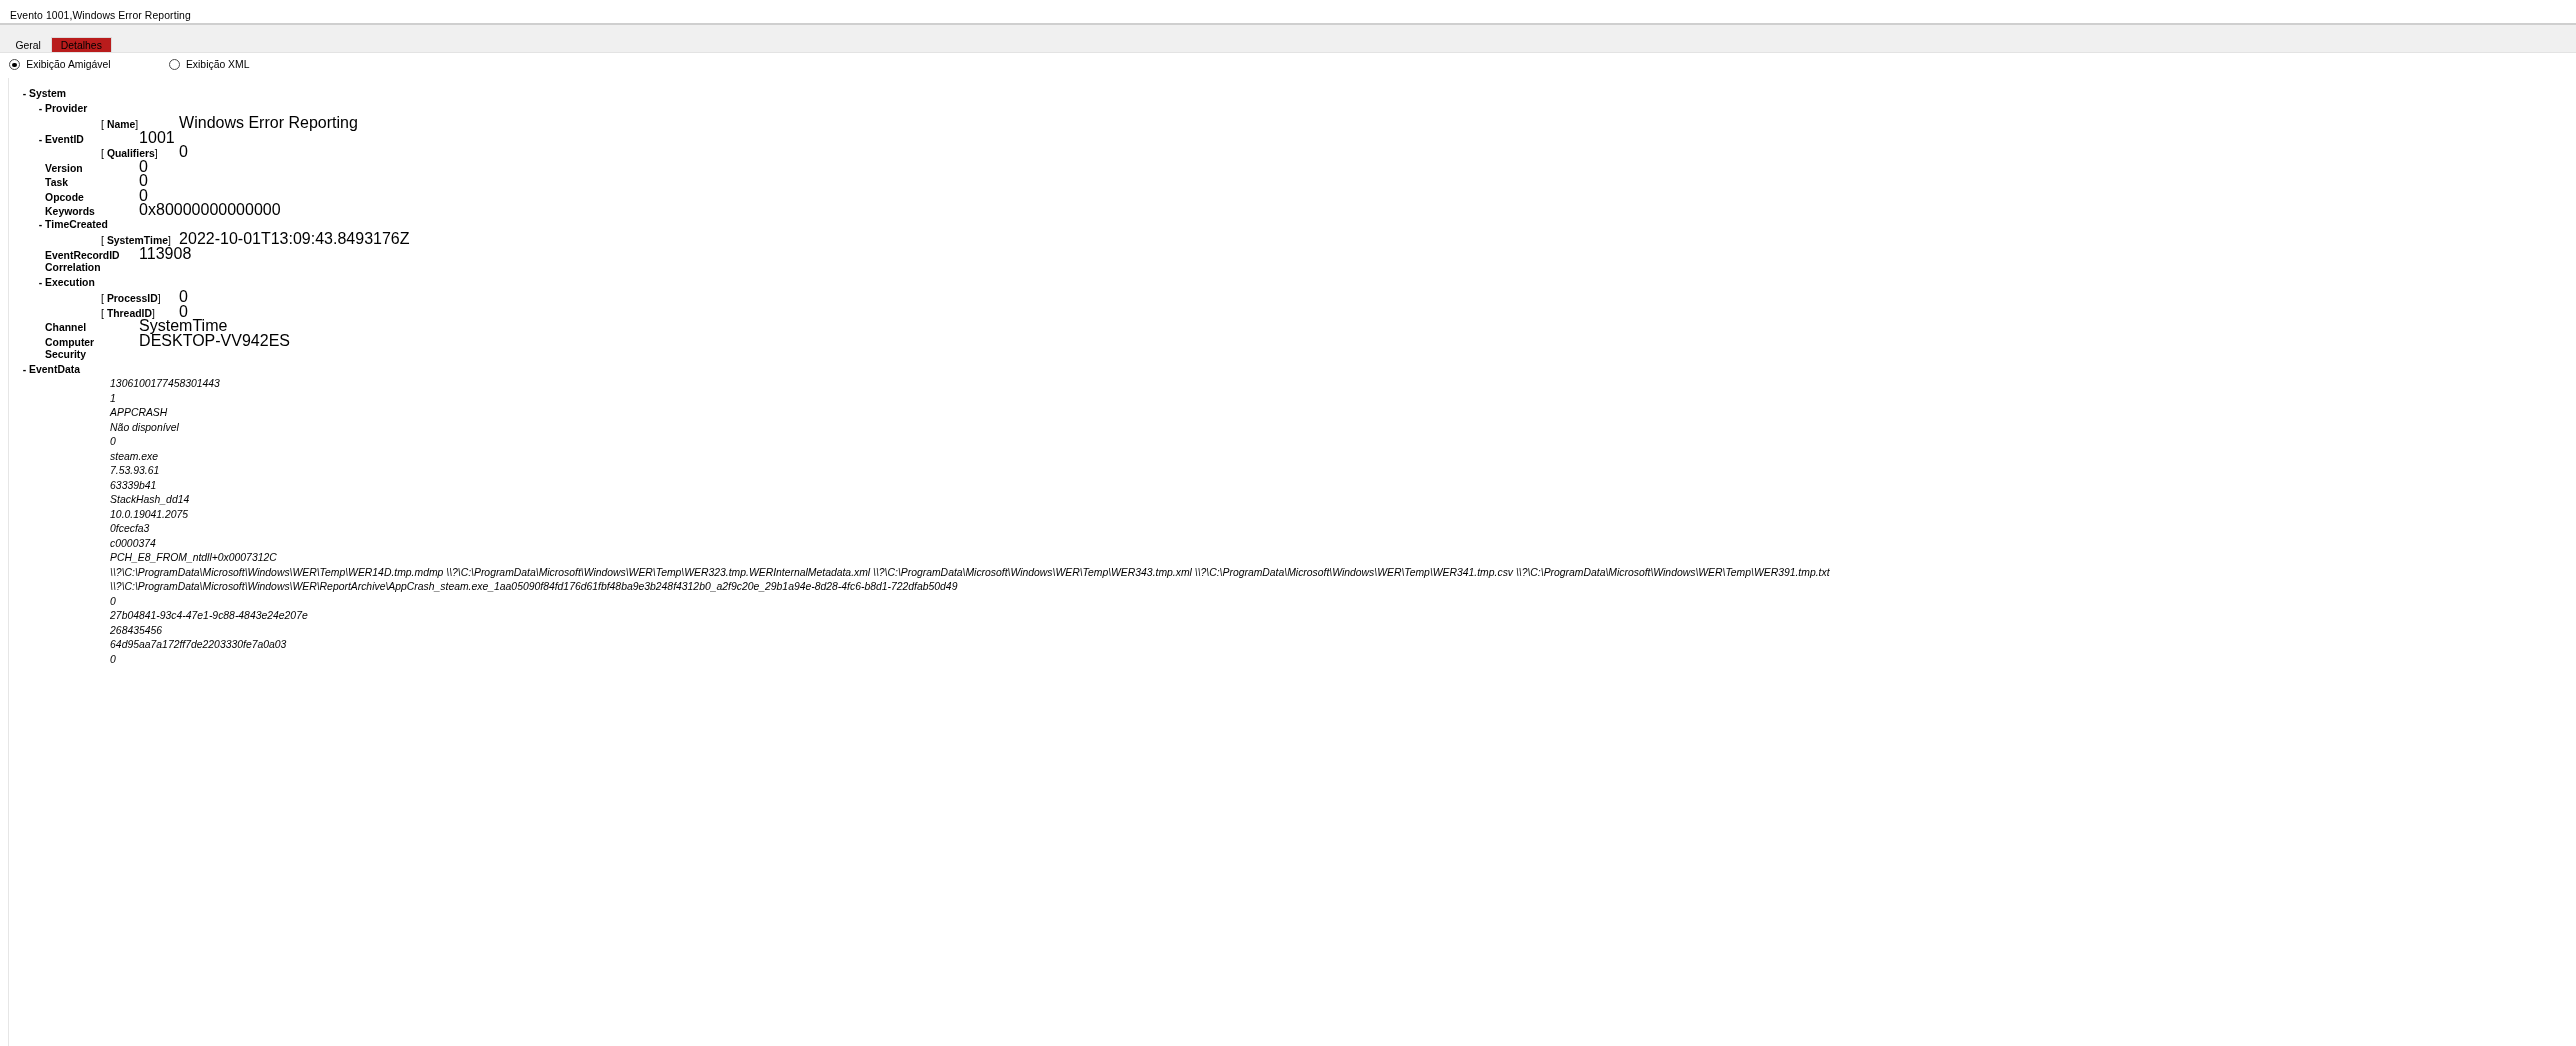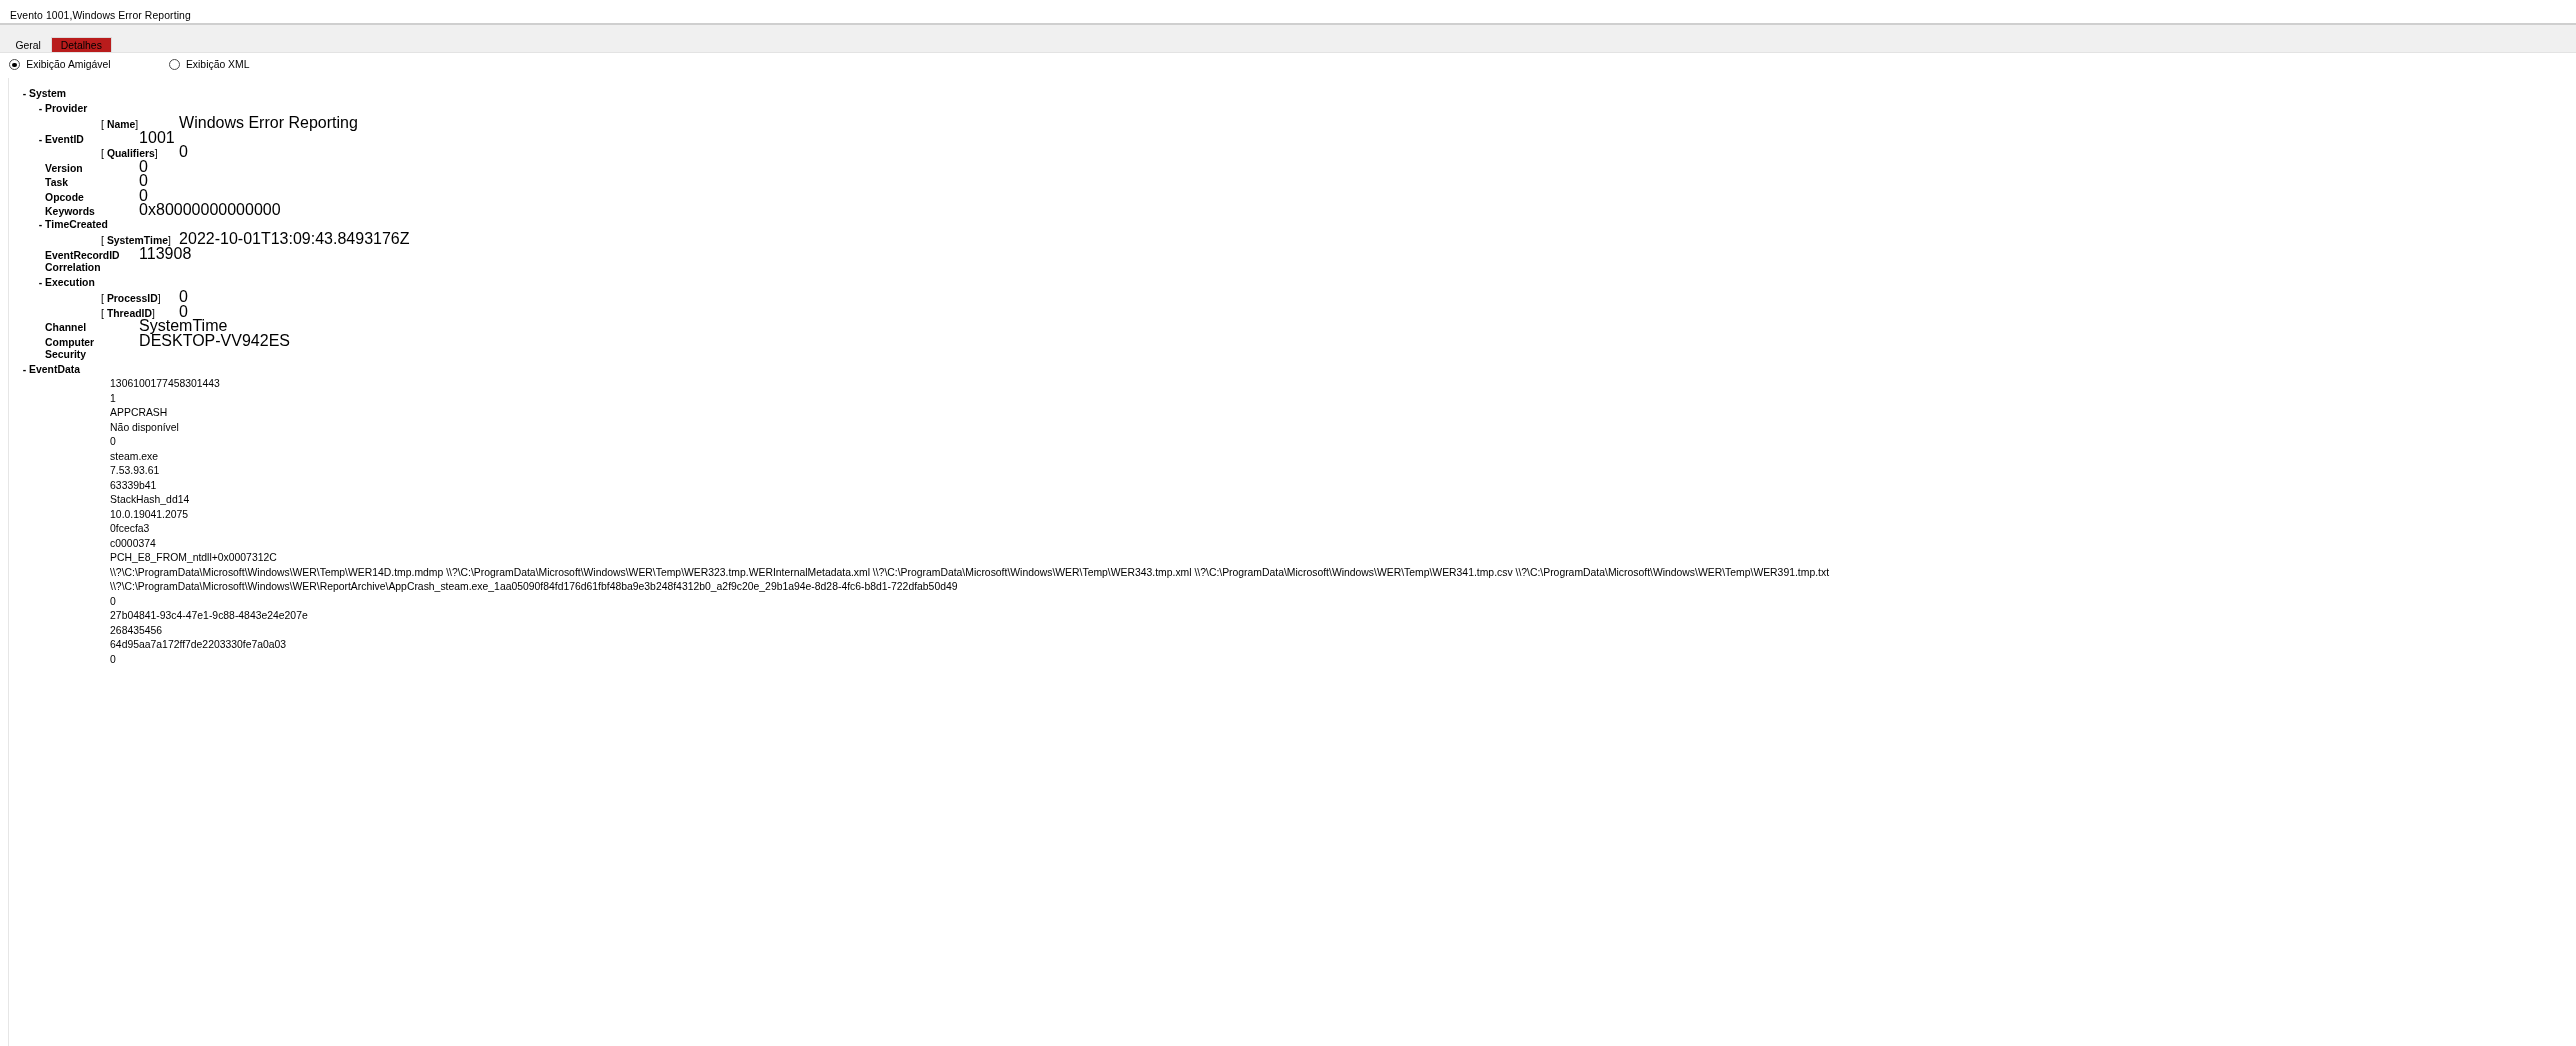--- a/index.html
+++ b/index.html
@@ -184,20 +184,21 @@
   .namecol-2 { display:inline-block; width: 78px; }
   .namecol-3 { display:inline-block; width: 62px; }
 
   .datarow {
     height: 14.5px;
     line-height: 14.5px;
     font-size: 10.4px;
     padding-left: 101px;
     white-space: nowrap;
     overflow: hidden;
+    font-style: italic;
   }
   .datarow.wide { padding-left: 101px; }
 
   
   .leftrail {
     position: absolute;
     left: 0;
     top: 25px;
     bottom: 0;
     width: 8.1px;

